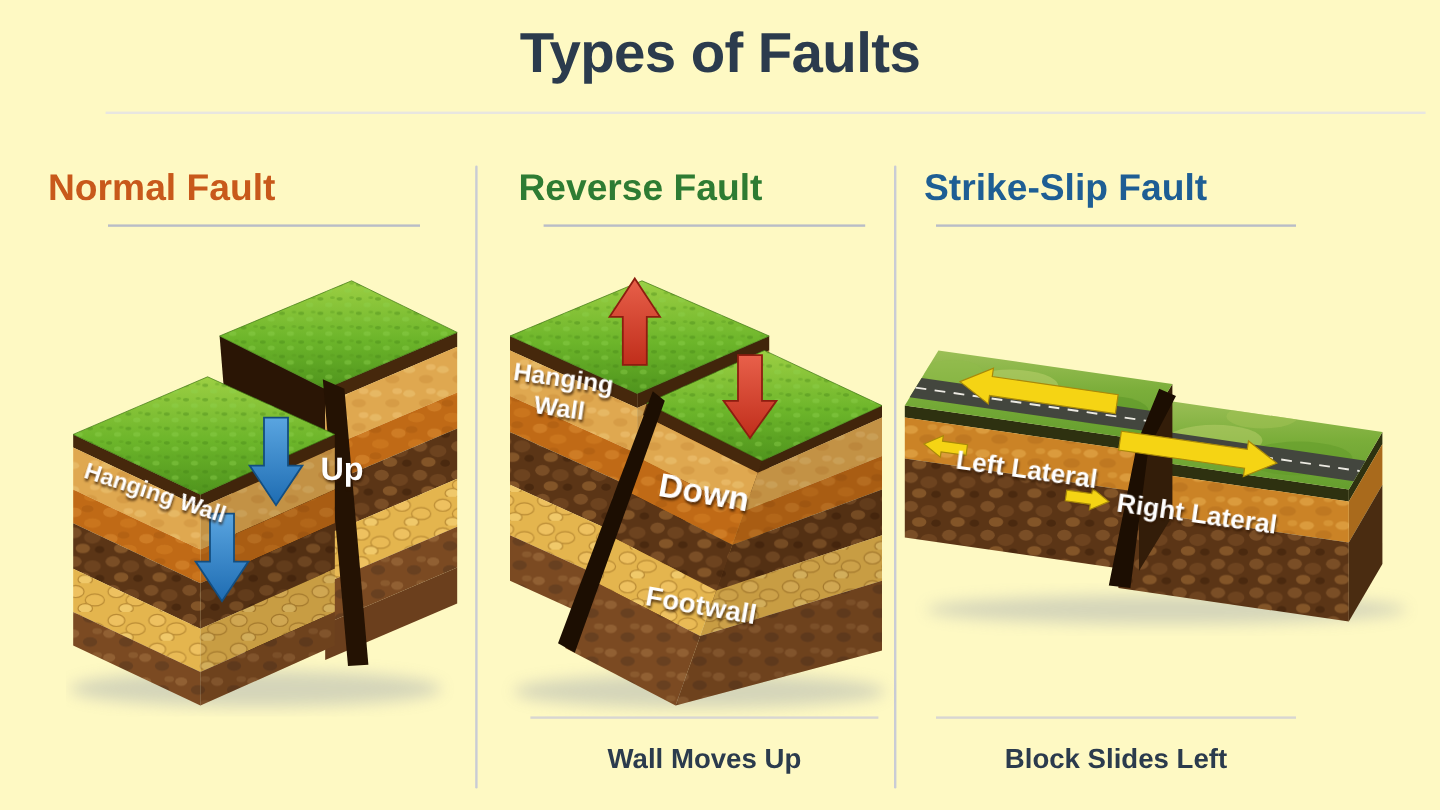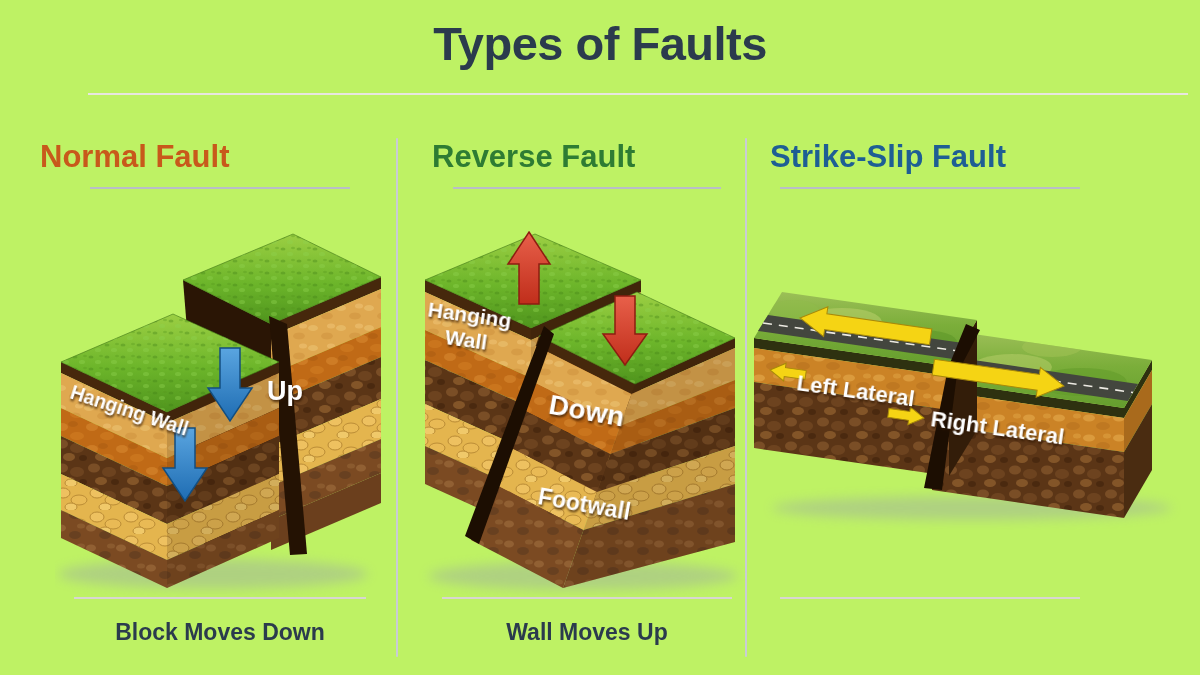--- a/index.html
+++ b/index.html
@@ -1,16 +1,16 @@
 <!DOCTYPE html>
 <html><head>
 <meta charset="utf-8">
 <style>
   html,body{margin:0;padding:0;background:#ffffff;}
-  .stage{position:relative;width:1200px;height:675px;background:#bef264;
+  .stage{position:relative;width:1200px;height:675px;background:#fef9c3;
          font-family:"Liberation Sans",sans-serif;overflow:hidden;}
   .page-title{position:absolute;top:16px;left:0;width:100%;text-align:center;margin:0;
               font-size:47px;font-weight:bold;color:#2b3b4d;letter-spacing:-0.5px;}
   .title-rule{position:absolute;top:93px;left:88px;width:1100px;height:2px;background:#e8e6e0;}
   .vrule{position:absolute;top:138px;height:519px;width:2px;background:#c9ccd5;border-radius:1px;}
   .vr1{left:396px;}.vr2{left:745px;}
   .head{position:absolute;top:139px;}
   .head h2{margin:0;font-size:31px;font-weight:bold;}
   .hN{left:40px;width:360px;}  .hN h2{color:#c8591b;}
   .hR{left:432px;width:310px;} .hR h2{color:#2e7c33;}
@@ -246,25 +246,22 @@
     </g>
     <path d="M214,52 L228,58 L205,102 L190,218 L172,216 L196,96 Z" fill="#1c0e02"></path>
     <path d="M0,0 L26,-15 L26,-8 L132,-8 L132,8 L26,8 L26,15 Z" transform="translate(48,46) rotate(8.2)" fill="#f5d414" stroke="#a8890a" stroke-width="1"></path>
     <path d="M0,0 L26,-15 L26,-8 L132,-8 L132,8 L26,8 L26,15 Z" transform="translate(312,114) rotate(188.2)" fill="#f5d414" stroke="#a8890a" stroke-width="1"></path>
     <path d="M0,0 L15,-9 L15,-4.5 L36,-4.5 L36,4.5 L15,4.5 L15,9 Z" transform="translate(18,98) rotate(8)" fill="#f5d414" stroke="#a8890a" stroke-width="1"></path>
     <path d="M0,0 L15,-9 L15,-4.5 L36,-4.5 L36,4.5 L15,4.5 L15,9 Z" transform="translate(172,146) rotate(188.2)" fill="#f5d414" stroke="#a8890a" stroke-width="1"></path>
     <text class="lbl" x="44" y="118" font-size="22" transform="rotate(8 44 118)">Left Lateral</text>
     <text class="lbl" x="178" y="154" font-size="22" transform="rotate(8 178 154)">Right Lateral</text>
   </svg>
 
-  <div class="cap cN">
-    <div class="cline"></div>
-    <div class="ctext">Block Moves Down</div>
-  </div>
   <div class="cap cR">
     <div class="cline"></div>
     <div class="ctext">Wall Moves Up</div>
   </div>
   <div class="cap cS">
     <div class="cline"></div>
+    <div class="ctext">Block Slides Left</div>
   </div>
 
 </div>
 
 </body></html>

